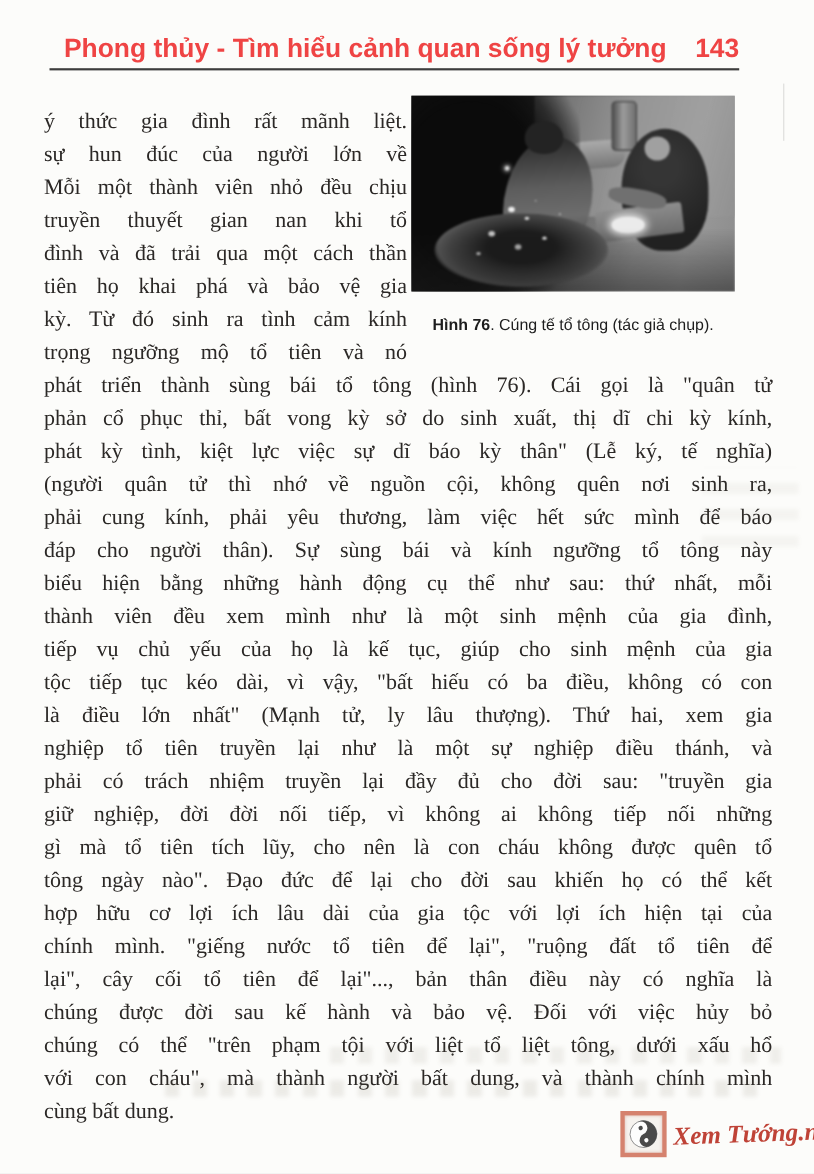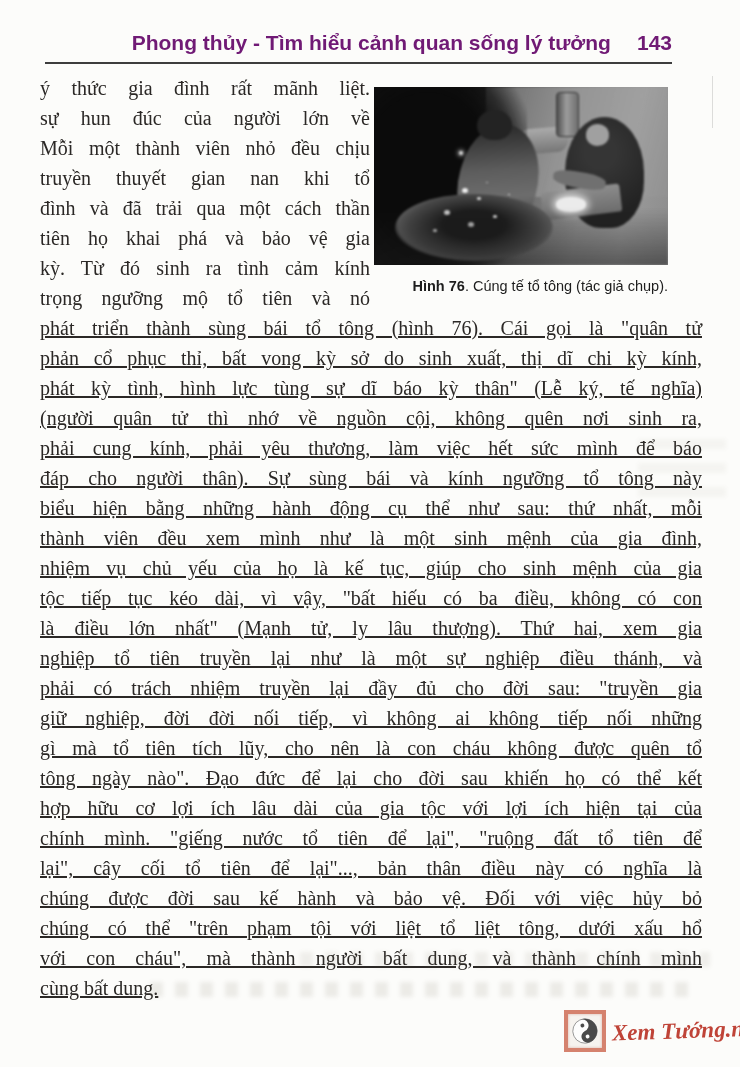--- a/index.html
+++ b/index.html
@@ -7,33 +7,33 @@
     position:relative;width:740px;height:1067px;margin:0 auto;
     background:#fcfcfa;overflow:hidden;
     font-family:"Liberation Serif","DejaVu Serif",serif;
     color:#2b2826;
   }
   
   .header{
     position:absolute;left:45px;top:31px;width:627px;
     display:flex;justify-content:flex-end;align-items:baseline;gap:26px;
     font-family:"Liberation Sans","DejaVu Sans",sans-serif;
-    font-weight:bold;font-size:21px;color:#701a75;white-space:nowrap;
+    font-weight:bold;font-size:24px;color:#ef4444;white-space:nowrap;
   }
   .rule{position:absolute;left:45px;top:62px;width:627px;height:2px;background:#3d3d3d;}
   .crease{position:absolute;left:712px;top:76px;width:1px;height:52px;background:#cfcfcc;opacity:.7;}
   
-  .body-text{position:absolute;left:40px;top:73px;width:662px;}
+  .body-text{position:absolute;left:40px;top:95px;width:662px;}
   .line{
     height:30px;line-height:30px;font-size:20px;
     text-align:justify;text-align-last:justify;text-justify:inter-word;
     white-space:nowrap;overflow:visible;
   }
   .line.narrow{width:330px;}
-  .line.full{width:662px;text-decoration:underline;}
+  .line.full{width:662px;}
   .line.last{text-align-last:left;}
   
   .figure{position:absolute;left:374px;top:87px;width:294px;}
   .photo{
     position:relative;width:294px;height:178px;overflow:hidden;
     background:linear-gradient(100deg,#151515 0%,#181818 26%,#3d3d3d 40%,#6f6f6f 54%,#8f8f8f 70%,#9a9a9a 84%,#8c8c8c 100%);
   }
   .photo > div{position:absolute;}
   .ph-blur{filter:blur(1px);position:absolute;inset:0;}
   .ph-wall{left:38%;top:0;right:0;height:62%;background:linear-gradient(105deg,rgba(110,110,110,.9),rgba(150,150,150,.95) 45%,rgba(160,160,160,.95) 75%,rgba(145,145,145,.9));}
@@ -46,21 +46,21 @@
   .ph-head-c{left:35%;top:13%;width:12%;height:17%;border-radius:50% 50% 46% 46%;background:#232323;}
   .ph-person-r{left:65%;top:17%;width:27%;height:62%;border-radius:50% 50% 42% 46%;background:radial-gradient(circle at 45% 32%,#353535 18%,#222 72%);}
   .ph-face-r{left:72%;top:21%;width:8%;height:12%;border-radius:50%;background:#a0a0a0;}
   .ph-arm-r{left:61%;top:48%;width:18%;height:9%;border-radius:40%;background:#707070;transform:rotate(10deg);}
   .ph-bench{left:57%;top:57%;width:27%;height:16%;border-radius:3px;background:linear-gradient(#8d8d8d,#6c6c6c);transform:rotate(-7deg);}
   .ph-bright{left:62%;top:62%;width:10%;height:8%;border-radius:50%;background:#ebebeb;box-shadow:0 0 7px 3px rgba(240,240,240,.8);}
   .ph-basin{left:7%;top:60%;width:54%;height:38%;border-radius:50%;background:radial-gradient(ellipse at 50% 46%,#1c1c1c 28%,#474747 58%,#5b5b5b 68%,rgba(90,90,90,0) 74%);}
   .ph-glints{left:30%;top:57%;width:6px;height:5px;border-radius:50%;background:#f0f0f0;
     box-shadow:14px 8px 0 -1px #ddd,-18px 22px 0 0 #c9c9c9,30px 26px 0 -1px #e4e4e4,6px 34px 0 0 #b9b9b9,-30px 40px 0 -1px #d0d0d0,44px 4px 0 -2px #fff,22px -8px 0 -2px #cfcfcf;}
   .caption{
-    margin-top:13px;width:294px;text-align:right;white-space:nowrap;
+    margin-top:23px;width:294px;text-align:center;white-space:nowrap;
     font-family:"Liberation Sans","DejaVu Sans",sans-serif;
     font-size:14.5px;color:#1d1d1d;
   }
   .caption .cap-label{font-weight:bold;}
   
   .ghost{position:absolute;filter:blur(2px);opacity:.09;
     background:repeating-linear-gradient(90deg,#6f6752 0 13px,transparent 13px 25px);}
   .ghost.g1{left:300px;top:952px;width:410px;height:15px;}
   .ghost.g2{left:150px;top:982px;width:545px;height:15px;opacity:.11;}
   .ghost.g3{left:638px;top:425px;width:88px;height:72px;opacity:.05;
@@ -95,27 +95,27 @@
       <div class="line narrow">ý thức gia đình rất mãnh liệt.</div>
       <div class="line narrow">sự hun đúc của người lớn về</div>
       <div class="line narrow">Mỗi một thành viên nhỏ đều chịu</div>
       <div class="line narrow">truyền thuyết gian nan khi tổ</div>
       <div class="line narrow">đình và đã trải qua một cách thần</div>
       <div class="line narrow">tiên họ khai phá và bảo vệ gia</div>
       <div class="line narrow">kỳ. Từ đó sinh ra tình cảm kính</div>
       <div class="line narrow">trọng ngưỡng mộ tổ tiên và nó</div>
       <div class="line full">phát triển thành sùng bái tổ tông (hình 76). Cái gọi là "quân tử</div>
       <div class="line full">phản cổ phục thỉ, bất vong kỳ sở do sinh xuất, thị dĩ chi kỳ kính,</div>
-      <div class="line full">phát kỳ tình, hình lực tùng sự dĩ báo kỳ thân" (Lễ ký, tế nghĩa)</div>
+      <div class="line full">phát kỳ tình, kiệt lực việc sự dĩ báo kỳ thân" (Lễ ký, tế nghĩa)</div>
       <div class="line full">(người quân tử thì nhớ về nguồn cội, không quên nơi sinh ra,</div>
       <div class="line full">phải cung kính, phải yêu thương, làm việc hết sức mình để báo</div>
       <div class="line full">đáp cho người thân). Sự sùng bái và kính ngưỡng tổ tông này</div>
       <div class="line full">biểu hiện bằng những hành động cụ thể như sau: thứ nhất, mỗi</div>
       <div class="line full">thành viên đều xem mình như là một sinh mệnh của gia đình,</div>
-      <div class="line full">nhiệm vụ chủ yếu của họ là kế tục, giúp cho sinh mệnh của gia</div>
+      <div class="line full">tiếp vụ chủ yếu của họ là kế tục, giúp cho sinh mệnh của gia</div>
       <div class="line full">tộc tiếp tục kéo dài, vì vậy, "bất hiếu có ba điều, không có con</div>
       <div class="line full">là điều lớn nhất" (Mạnh tử, ly lâu thượng). Thứ hai, xem gia</div>
       <div class="line full">nghiệp tổ tiên truyền lại như là một sự nghiệp điều thánh, và</div>
       <div class="line full">phải có trách nhiệm truyền lại đầy đủ cho đời sau: "truyền gia</div>
       <div class="line full">giữ nghiệp, đời đời nối tiếp, vì không ai không tiếp nối những</div>
       <div class="line full">gì mà tổ tiên tích lũy, cho nên là con cháu không được quên tổ</div>
       <div class="line full">tông ngày nào". Đạo đức để lại cho đời sau khiến họ có thể kết</div>
       <div class="line full">hợp hữu cơ lợi ích lâu dài của gia tộc với lợi ích hiện tại của</div>
       <div class="line full">chính mình. "giếng nước tổ tiên để lại", "ruộng đất tổ tiên để</div>
       <div class="line full">lại", cây cối tổ tiên để lại"..., bản thân điều này có nghĩa là</div>

